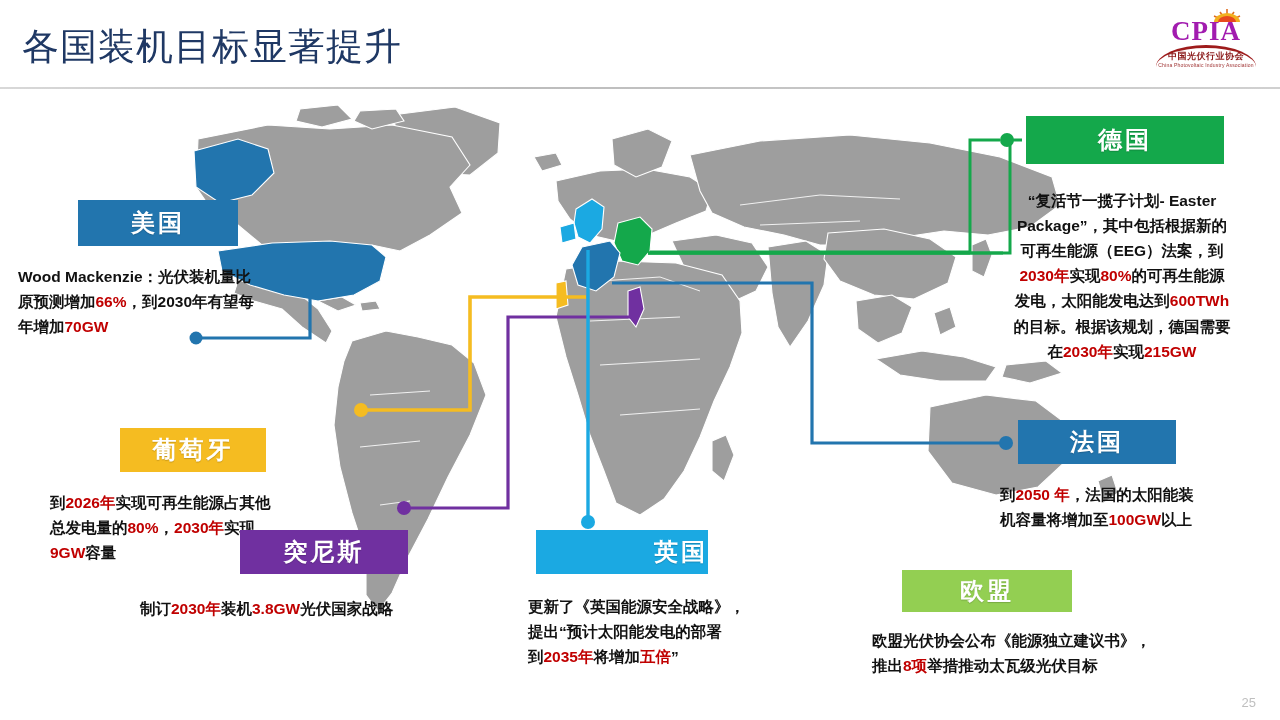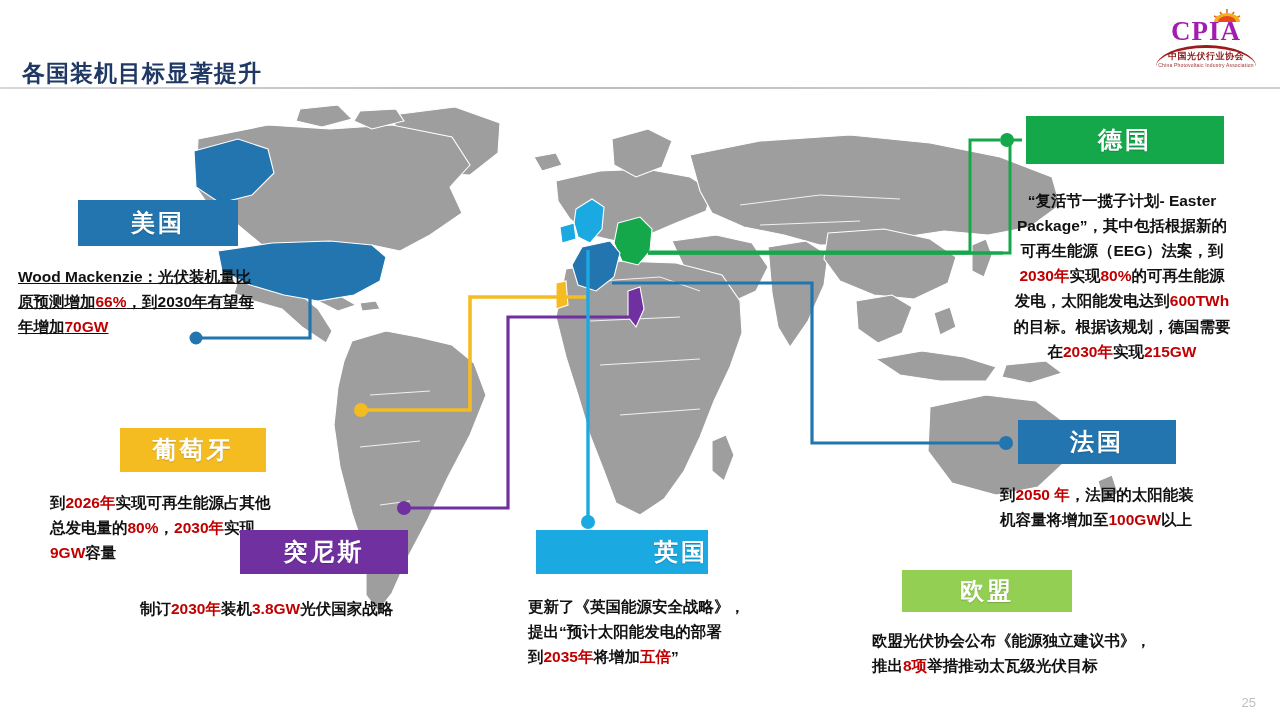--- a/index.html
+++ b/index.html
@@ -12,26 +12,25 @@
   #slide {
     position: relative;
     width: 1280px; height: 720px;
     background: #ffffff;
   }
 
   
   .slide-title {
     position: absolute;
     left: 22px; top: 22px;
-    font-size: 23px;
-    font-weight: bold;
+    font-size: 37px;
+    font-weight: normal;
     color: #1F3864;
     letter-spacing: 1px;
     white-space: nowrap;
-    margin-top: 36px;
   }
   .header-rule {
     position: absolute;
     left: 0; top: 87px;
     width: 1280px; height: 2px;
     background: linear-gradient(to right,#d8d8d8,#bcbcbc 40%,#c8c8c8 70%,#d0d0d0);
   }
 
   
   .logo {
@@ -92,21 +91,21 @@
   .c-pt   .card-header { background: #F5BC21; }
   .c-tn   .card-header { background: #7030A0; }
   .c-uk   .card-header { background: #1BA9E2; }
   .c-eu   .card-header { background: #93CF52; }
   .c-de   .card-header { background: #14A84B; }
   .c-fr   .card-header { background: #2275AE; }
 
   
   .c-us { left: 18px;  top: 200px; width: 360px; }
   .c-us .card-header { width: 160px; height: 46px; margin-left: 60px; }
-  .c-us .card-body { margin-top: 18px; text-decoration: underline; }
+  .c-us .card-body { margin-top: 18px; }
 
   .c-pt { left: 50px;  top: 392px; width: 330px; }
   .c-pt .card-header { width: 146px; height: 44px; margin-left: 70px; margin-top: 36px; }
   .c-pt .card-body { margin-top: 18px; }
 
   .c-tn { left: 140px; top: 530px; width: 400px; }
   .c-tn .card-header { width: 168px; height: 44px; margin-left: 100px; }
   .c-tn .card-body { margin-top: 22px; text-align: left; }
 
   .c-uk { left: 528px; top: 530px; width: 300px; }

